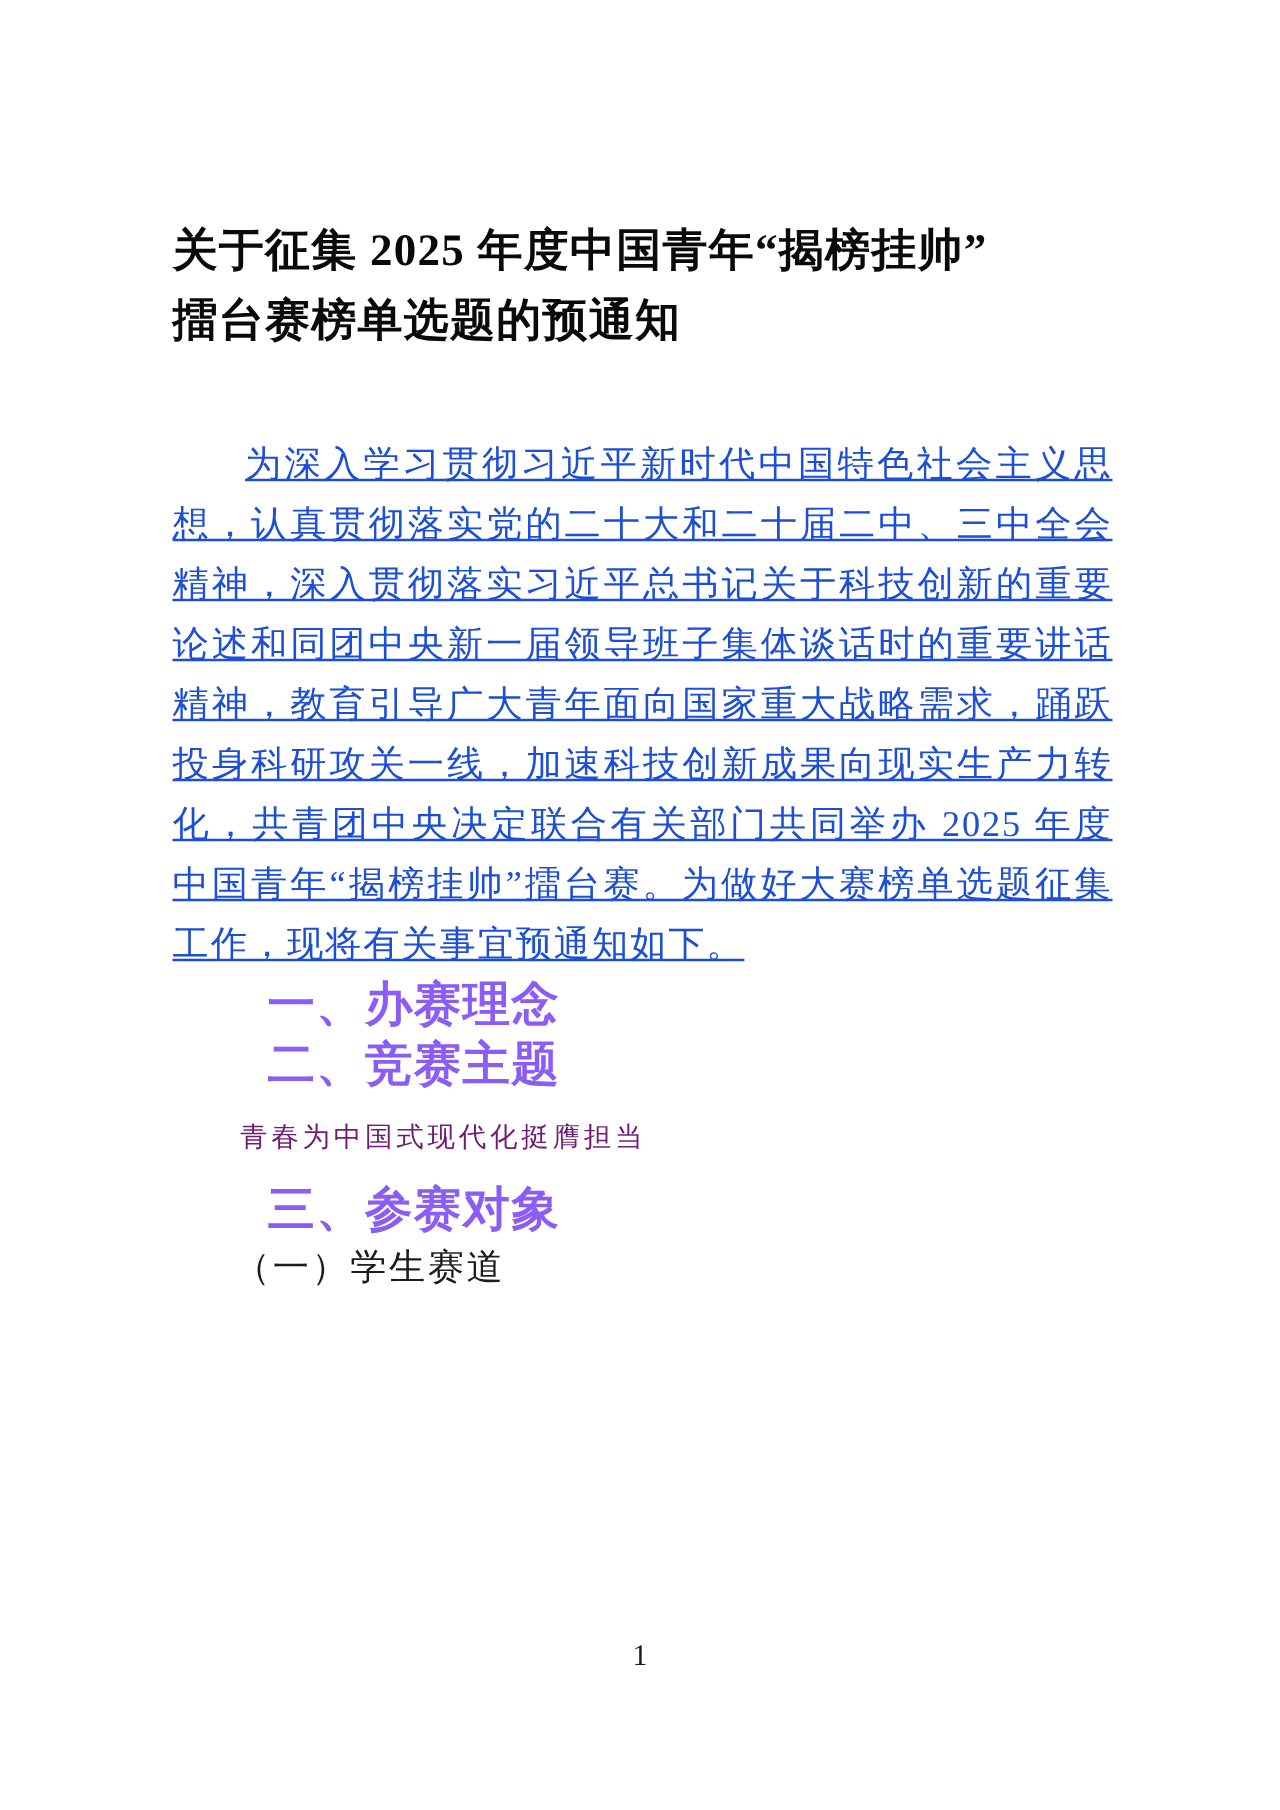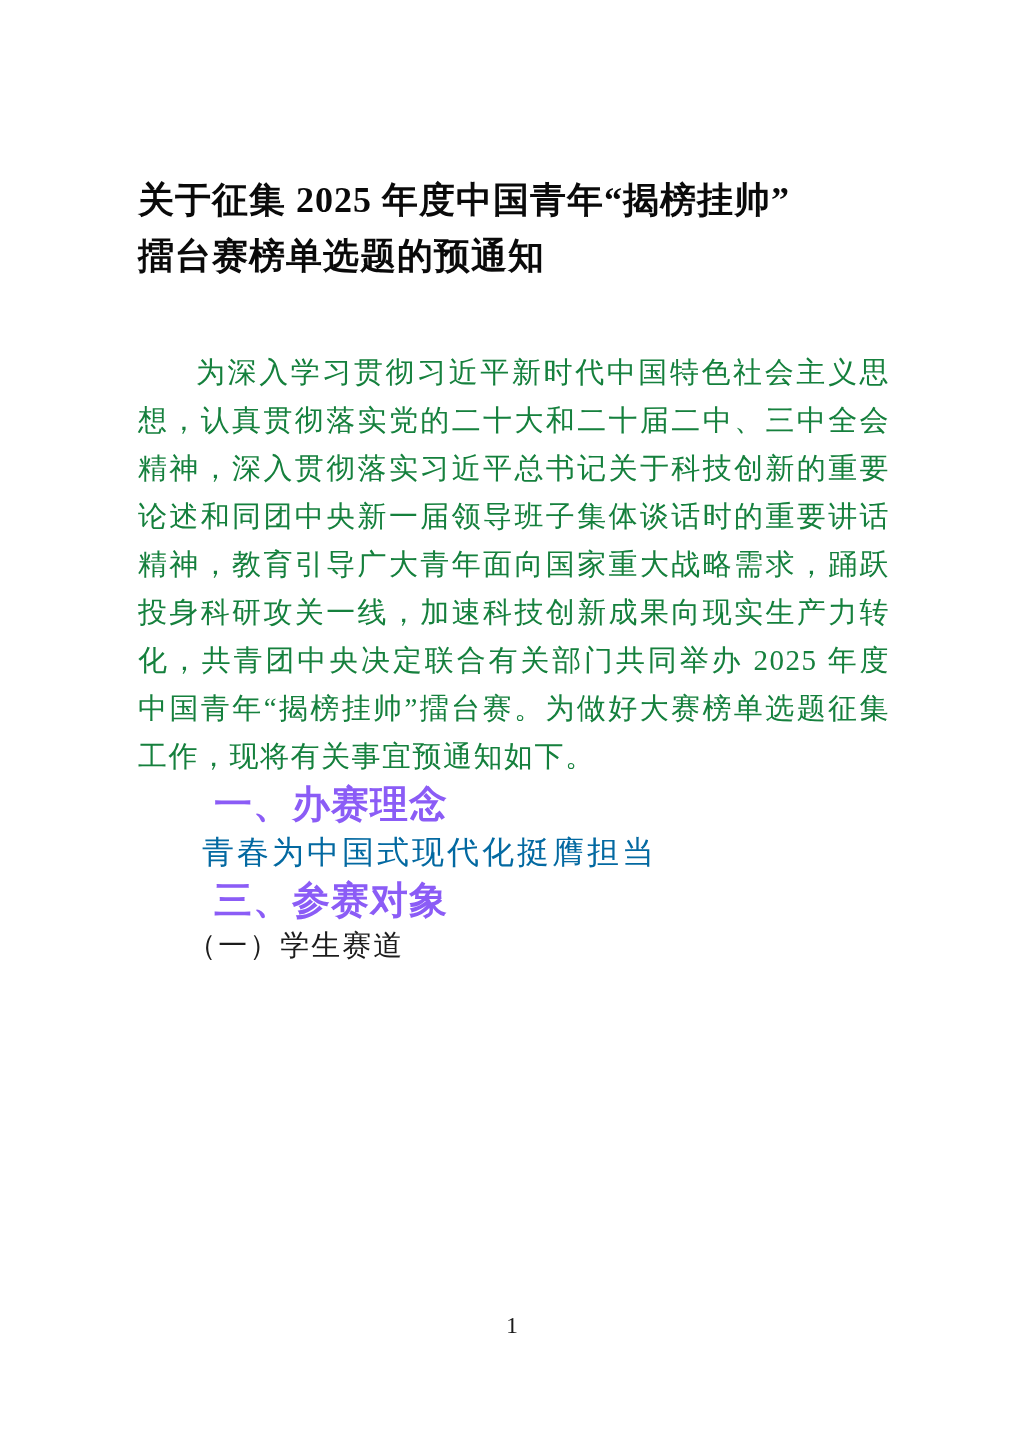--- a/index.html
+++ b/index.html
@@ -32,43 +32,44 @@
   .body-para {
     margin: 0;
     margin-top: 64px;
     font-family: "Liberation Serif", "DejaVu Serif", serif;
     font-weight: normal;
     font-size: 29px;
     line-height: 48px;
     letter-spacing: 1.5px;
     text-align: justify;
     text-indent: 2em;
-    color: #15803d;
+    color: #1d4ed8;
+    text-decoration: underline;
   }
   .body-para.follow {
     margin-top: 0;
   }
   .section-heading {
     margin: 0;
     font-family: "Liberation Sans", "DejaVu Sans", sans-serif;
     font-weight: bold;
     font-size: 38px;
     line-height: 48px;
     text-indent: 2em;
     letter-spacing: 1px;
     color: #8b5cf6;
   }
   .theme-line {
-    margin: 0;
+    margin: 10px;
     font-family: "Liberation Serif", "DejaVu Serif", serif;
-    font-size: 32px;
+    font-size: 22px;
     line-height: 48px;
     text-indent: 2em;
     letter-spacing: 3px;
-    color: #0369a1;
+    color: #701a75;
   }
   .sub-heading {
     margin: 0;
     font-family: Liberation Mono, monospace;
     font-size: 29px;
     line-height: 48px;
     text-indent: 1.7em;
     letter-spacing: 2px;
     color: #1c1c1c;
   }
@@ -92,20 +93,21 @@
     <div class="doc-title">
       <div>关于征集 2025 年度中国青年“揭榜挂帅”</div>
       <div>擂台赛榜单选题的预通知</div>
     </div>
 
     <p class="body-para">为深入学习贯彻习近平新时代中国特色社会主义思想，认真贯彻落实党的二十大和二十届二中、三中全会精神，深入贯彻落实习近平总书记关于科技创新的重要论述和同团中央新一届领导班子集体谈话时的重要讲话精神，教育引导广大青年面向国家重大战略需求，踊跃投身科研攻关一线，加速科技创新成果向现实生产力转化，共青团中央决定联合有关部门共同举办 2025 年度中国青年“揭榜挂帅”擂台赛。为做好大赛榜单选题征集工作，现将有关事宜预通知如下。</p>
 
     <h2 class="section-heading">一、办赛理念</h2>
 
 
+    <h2 class="section-heading">二、竞赛主题</h2>
 
     <p class="theme-line">青春为中国式现代化挺膺担当</p>
 
     <h2 class="section-heading">三、参赛对象</h2>
 
     <p class="sub-heading">（一）学生赛道</p>
 
   </div>
 
   <div class="page-number">1</div>

